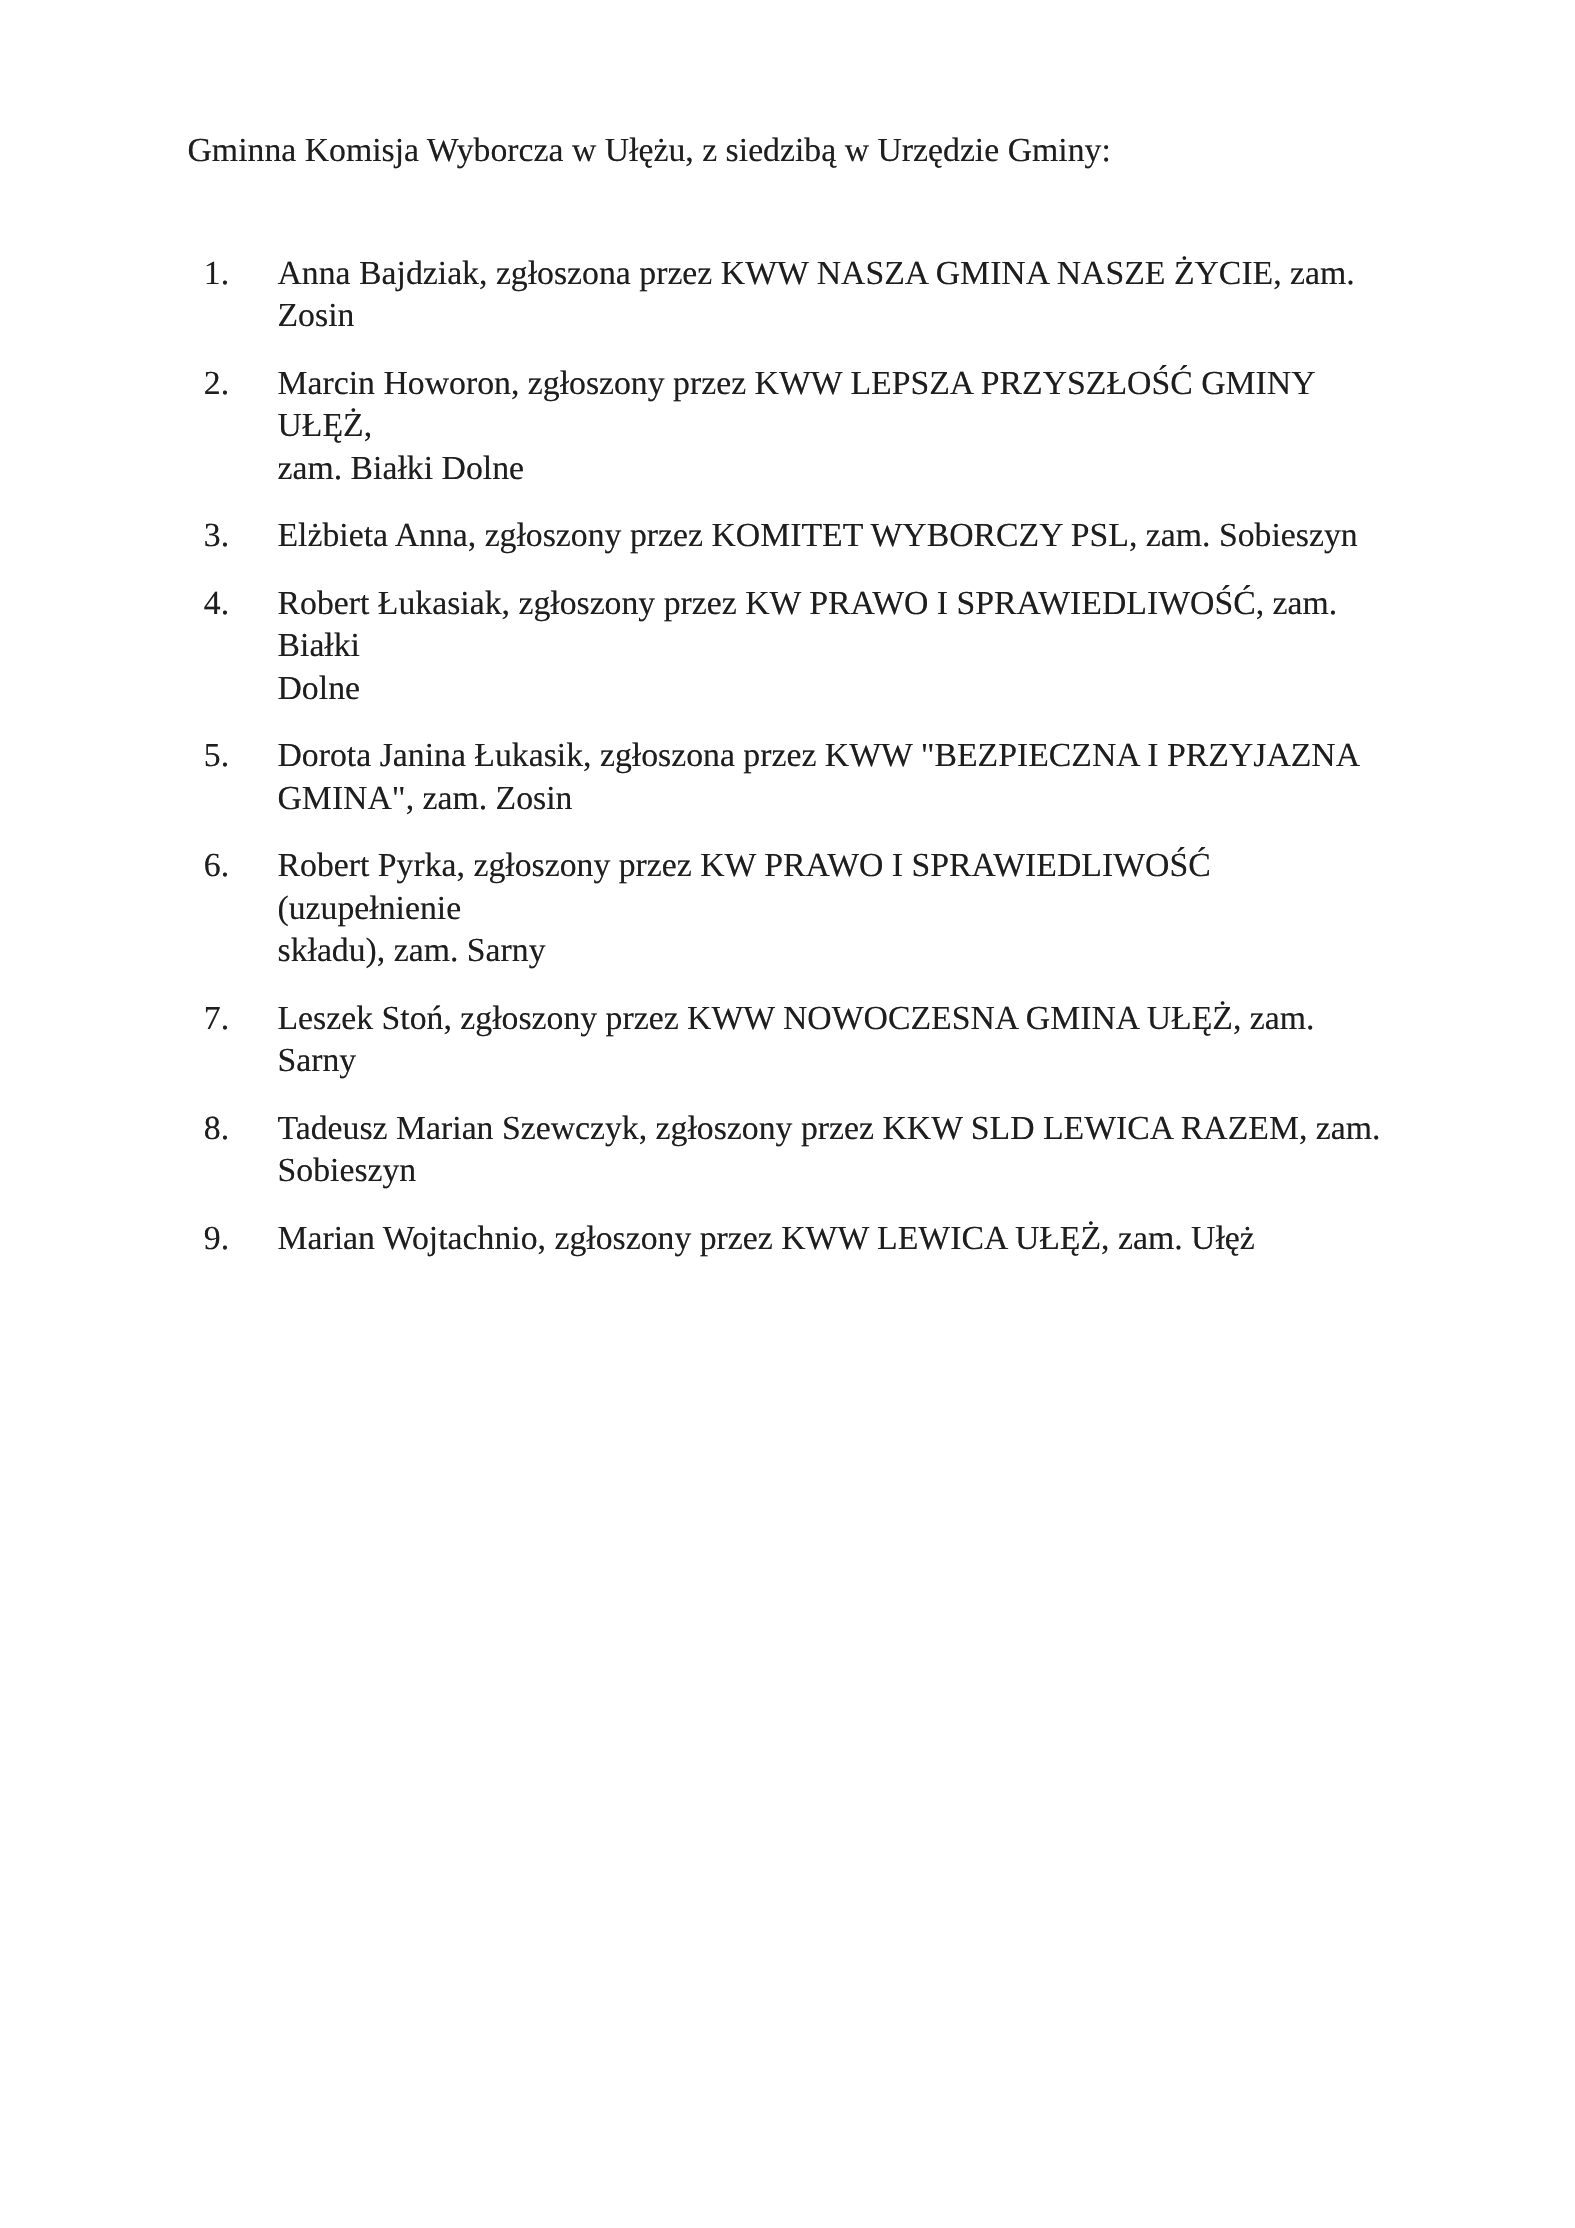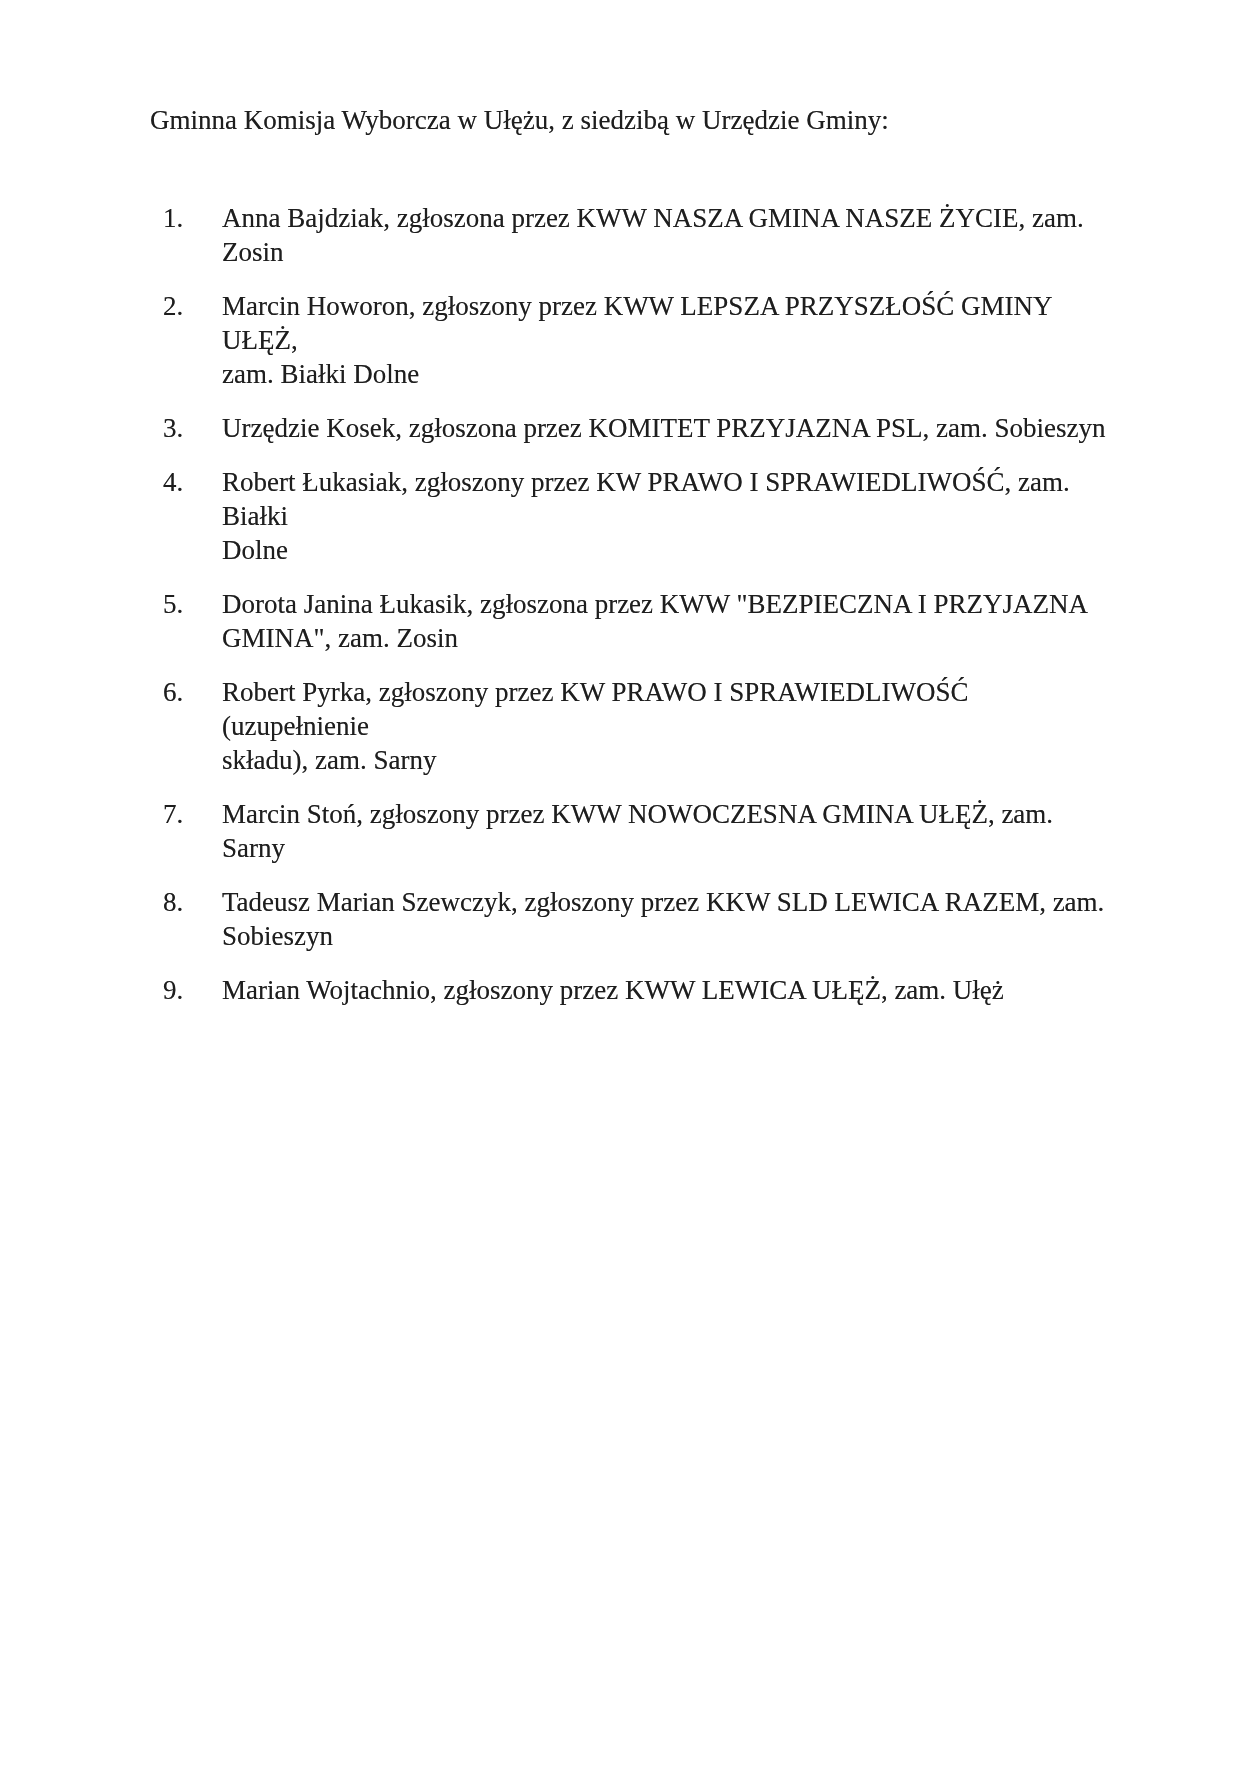--- a/index.html
+++ b/index.html
@@ -61,21 +61,21 @@
     </div>
 
     <div class="item">
       <span class="num">2.</span>
       <span class="itext"><span class="nm">Marcin Howoron</span><span>, zgłoszony przez KWW LEPSZA PRZYSZŁOŚĆ GMINY UŁĘŻ,
 zam. Białki Dolne</span></span>
     </div>
 
     <div class="item">
       <span class="num">3.</span>
-      <span class="itext"><span class="nm">Urzędzie Kosek</span><span>, zgłoszona przez KOMITET PRZYJAZNA PSL, zam. Sobieszyn</span></span>
+      <span class="itext"><span class="nm">Elżbieta Anna</span><span>, zgłoszony przez KOMITET WYBORCZY PSL, zam. Sobieszyn</span></span>
     </div>
 
     <div class="item">
       <span class="num">4.</span>
       <span class="itext"><span class="nm">Robert Łukasiak</span><span>, zgłoszony przez KW PRAWO I SPRAWIEDLIWOŚĆ, zam. Białki
 Dolne</span></span>
     </div>
 
     <div class="item">
       <span class="num">5.</span>
@@ -84,21 +84,21 @@
     </div>
 
     <div class="item">
       <span class="num">6.</span>
       <span class="itext"><span class="nm">Robert Pyrka</span><span>, zgłoszony przez KW PRAWO I SPRAWIEDLIWOŚĆ (uzupełnienie
 składu), zam. Sarny</span></span>
     </div>
 
     <div class="item">
       <span class="num">7.</span>
-      <span class="itext"><span class="nm">Marcin Stoń</span><span>, zgłoszony przez KWW NOWOCZESNA GMINA UŁĘŻ, zam. Sarny</span></span>
+      <span class="itext"><span class="nm">Leszek Stoń</span><span>, zgłoszony przez KWW NOWOCZESNA GMINA UŁĘŻ, zam. Sarny</span></span>
     </div>
 
     <div class="item">
       <span class="num">8.</span>
       <span class="itext"><span class="nm">Tadeusz Marian Szewczyk</span><span>, zgłoszony przez KKW SLD LEWICA RAZEM, zam.
 Sobieszyn</span></span>
     </div>
 
     <div class="item">
       <span class="num">9.</span>

